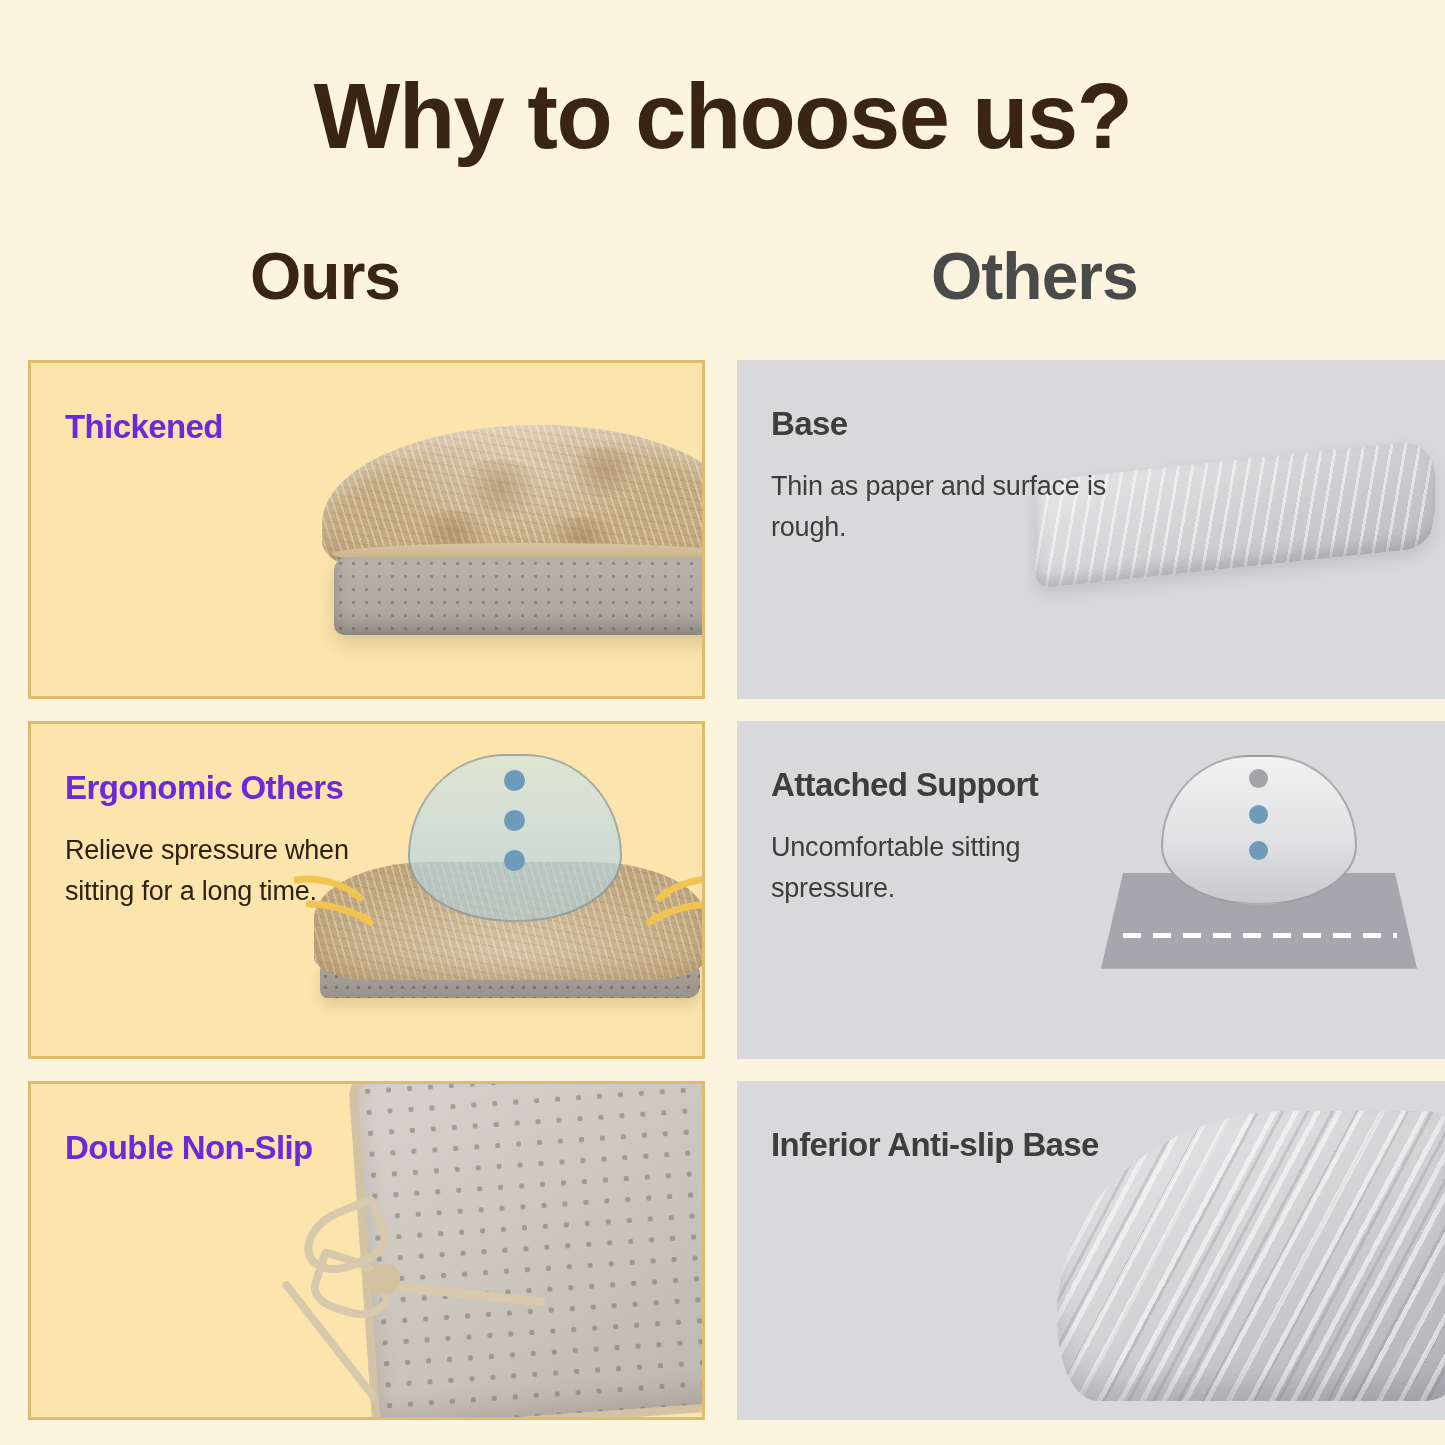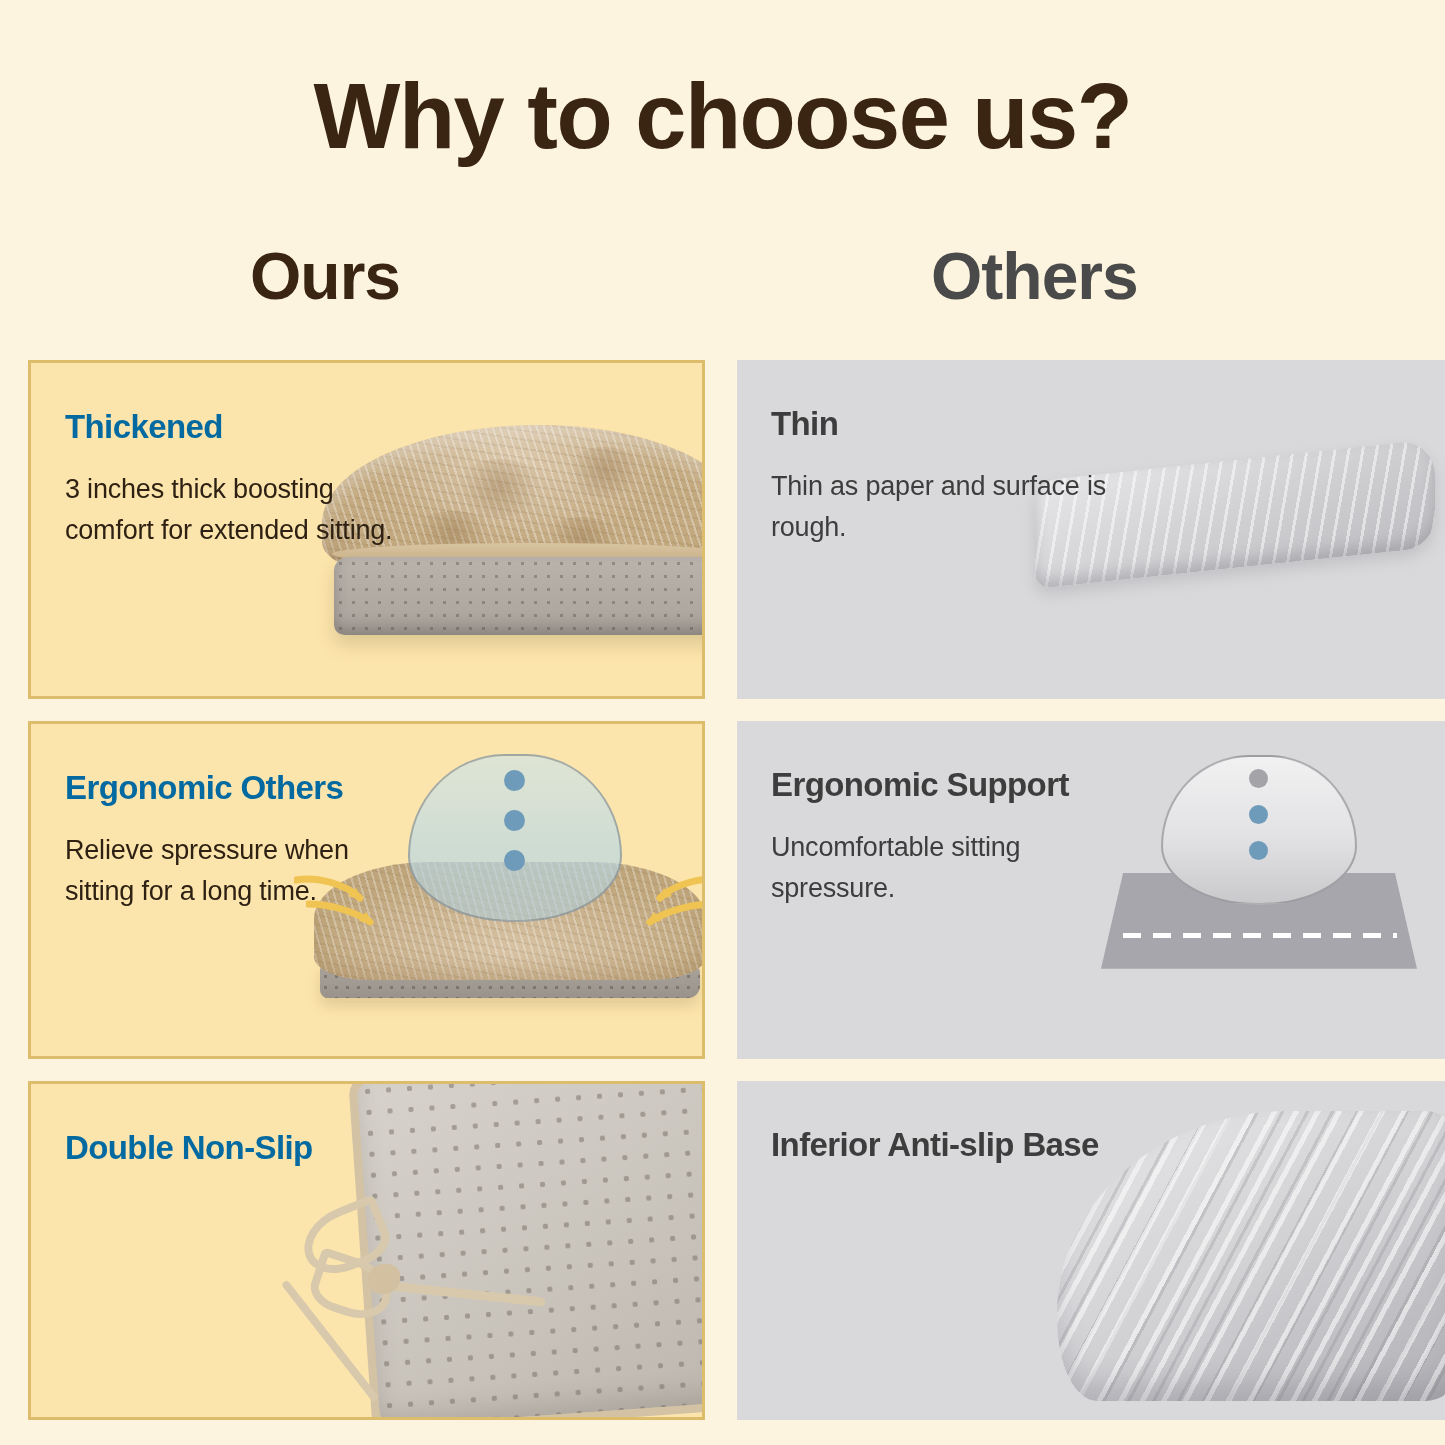--- a/index.html
+++ b/index.html
@@ -41,21 +41,21 @@
   }
 
   .card { position:relative; overflow:hidden; }
   .card.ours   { background:#FCE5AC; border:3px solid #DDBD6C; }
   .card.others { background:#D9D9DB; }
 
   .card-text { position:relative; z-index:4; padding:46px 0 0 34px; max-width:380px; }
   .card.others .card-text { padding-left:34px; }
 
   .card-title { font-size:33px; font-weight:bold; letter-spacing:-.6px; line-height:1.1; }
-  .card.ours   .card-title { color:#0369a1; }
+  .card.ours   .card-title { color:#6d28d9; }
   .card.others .card-title { color:#3D3D3D; }
 
   .card-desc { margin-top:24px; font-size:27px; line-height:1.52; letter-spacing:-.2px; }
   .card.ours   .card-desc { color:#2E2113; }
   .card.others .card-desc { color:#3D3D3D; }
 
   .art { position:absolute; z-index:2; pointer-events:none; }
 
   
   .c1-art { right:-40px; top:62px; width:420px; height:250px; }
@@ -227,31 +227,30 @@
           <div class="tuft t1"></div>
             <div class="tuft t2"></div>
           <div class="tuft t3"></div>
             <div class="tuft t4"></div>
         </div>
         <div class="seam"></div>
         <div class="c1-base"></div>
       </div>
       <div class="card-text">
         <div class="card-title">Thickened</div>
-        <div class="card-desc">3 inches thick boosting comfort for extended sitting.</div>
       </div>
     </div>
 
     <div class="card others">
       <div class="art c2-art">
         <div class="c2-edge"></div>
         <div class="c2-pad"></div>
       </div>
       <div class="card-text">
-        <div class="card-title">Thin</div>
+        <div class="card-title">Base</div>
         <div class="card-desc">Thin as paper and surface is rough.</div>
       </div>
     </div>
 
     <div class="card ours">
       <div class="art c3-art">
         <div class="cush3-base"></div>
         <div class="cush3-top"></div>
         <div class="body-sil"></div>
         <div class="spine-dot sd1"></div>
@@ -283,21 +282,21 @@
     <div class="card others">
       <div class="art c4-art">
         <div class="flat-cush"></div>
         <div class="dash-line"></div>
         <div class="body-gray"></div>
         <div class="g-dot gd1"></div>
         <div class="g-dot gd2"></div>
         <div class="g-dot gd3"></div>
       </div>
       <div class="card-text">
-        <div class="card-title">Ergonomic Support</div>
+        <div class="card-title">Attached Support</div>
         <div class="card-desc">Uncomfortable sitting spressure.</div>
       </div>
     </div>
 
     <div class="card ours">
       <div class="art c5-art">
         <div class="sil-trim"></div>
         <div class="silicone"></div>
         <div class="tie tie-tailA"></div>
         <div class="tie tie-tailB"></div>

